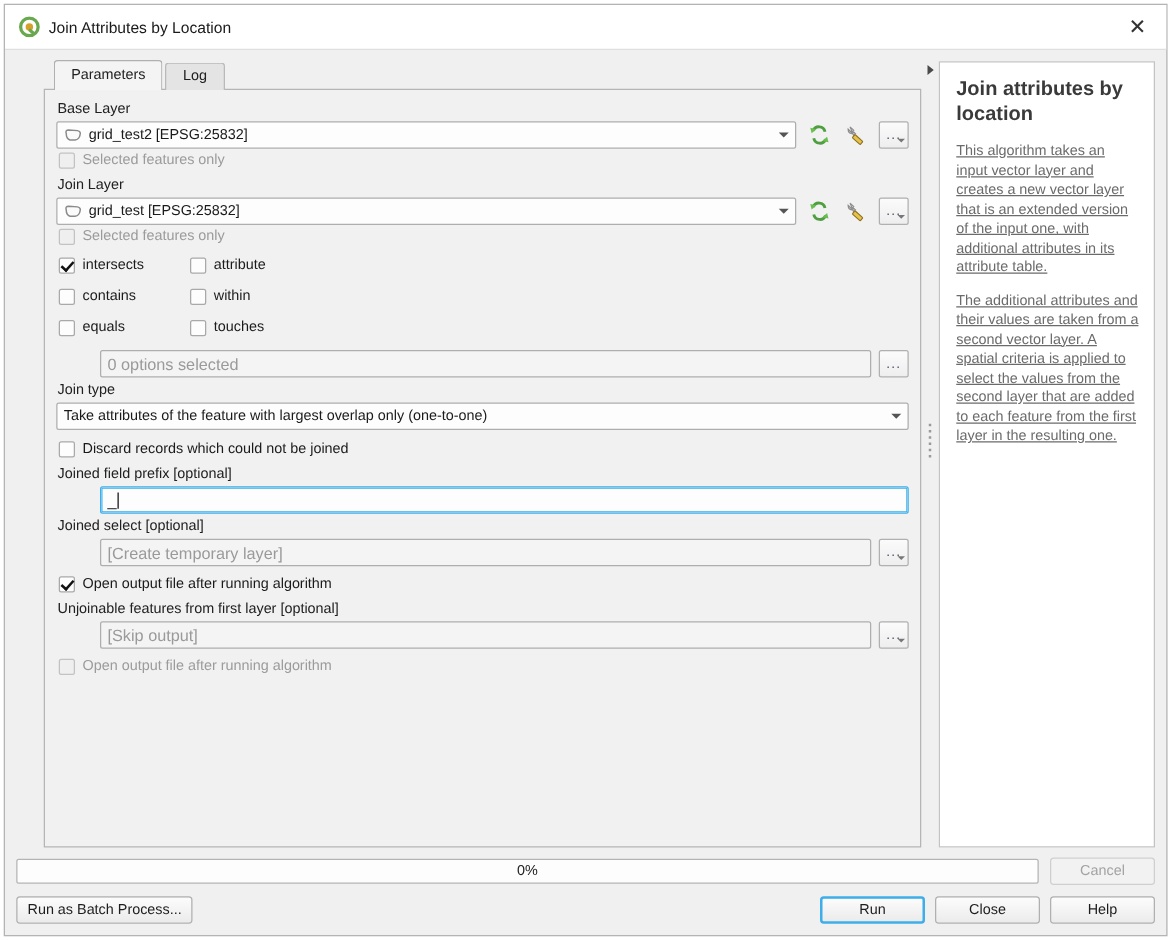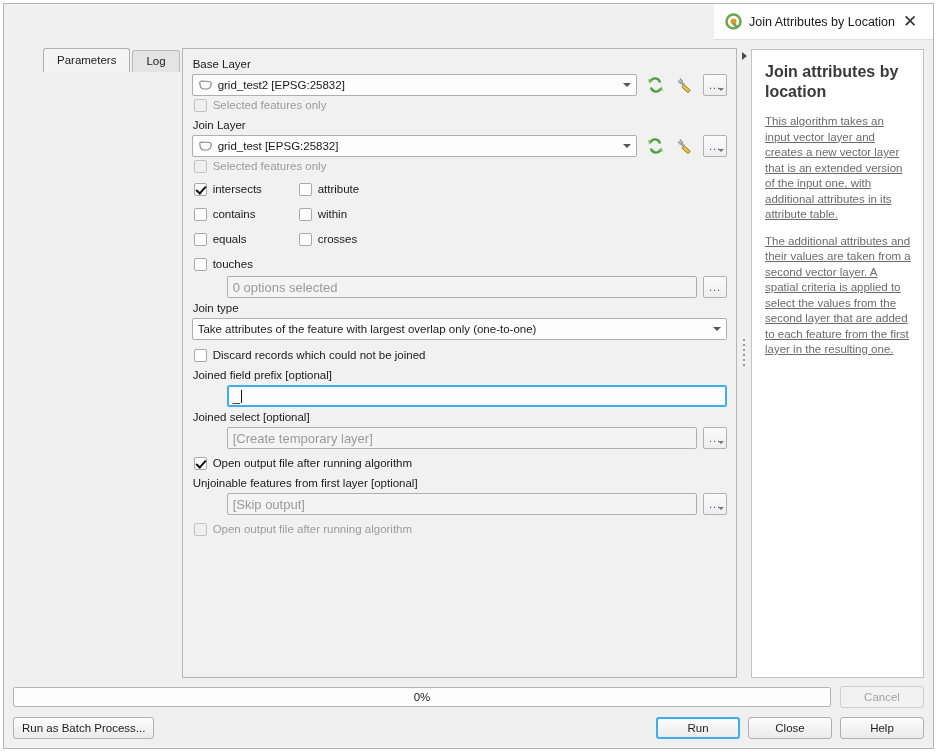--- a/index.html
+++ b/index.html
@@ -20,21 +20,20 @@
     position: absolute;
     left: 3px;
     top: 3px;
     width: 931px;
     height: 746px;
     background: #f0f0f0;
     border: 1px solid #b4b4b4;
     box-sizing: border-box;
     display: flex;
     flex-direction: column;
-    align-items: flex-end;
   }
 
   
   .titlebar {
     height: 35px;
     background: #ffffff;
     border-bottom: 1px solid #dfdfdf;
     display: flex;
     align-items: center;
     padding: 0 8px 0 11px;
@@ -78,21 +77,21 @@
     flex: 1;
     padding: 9px 9px 0 9px;
     box-sizing: border-box;
     min-height: 0;
   }
 
   .left-pane {
     width: 702px;
     flex: none;
     display: flex;
-    flex-direction: row;
+    flex-direction: column;
     min-height: 0;
     padding-left: 22px;
   }
 
   
   .tabbar {
     display: flex;
     align-items: flex-end;
     height: 23px;
     position: relative;
@@ -512,24 +511,20 @@
               <span class="cb"></span>
               <span class="cb-label">contains</span>
             </div>
             <div class="cb-row">
               <span class="cb"></span>
               <span class="cb-label">within</span>
             </div>
             <div class="cb-row">
               <span class="cb"></span>
               <span class="cb-label">equals</span>
-            </div>
-            <div class="cb-row">
-              <span class="cb"></span>
-              <span class="cb-label">crosses</span>
             </div>
             <div class="cb-row">
               <span class="cb"></span>
               <span class="cb-label">touches</span>
             </div>
             <div></div>
           </div>
 
           <div class="row">
             <div class="textinput placeholder disabled-look" style="flex:1">

